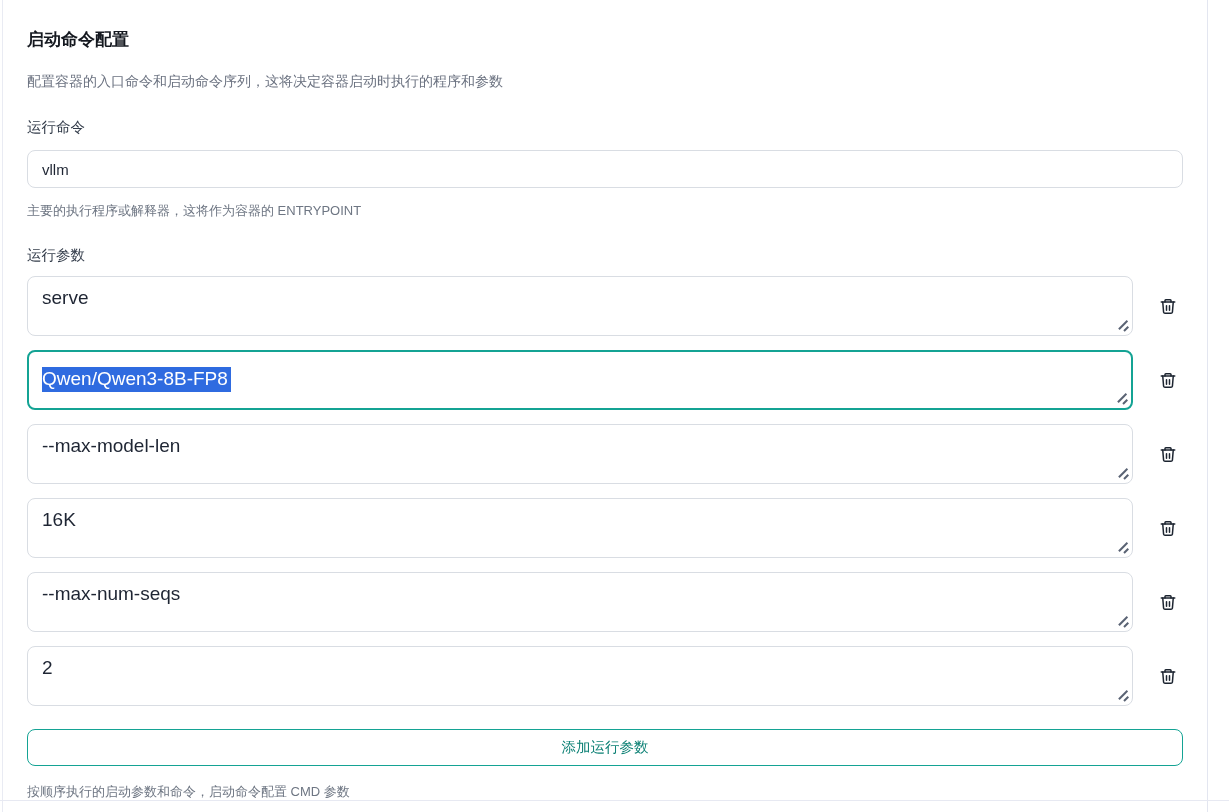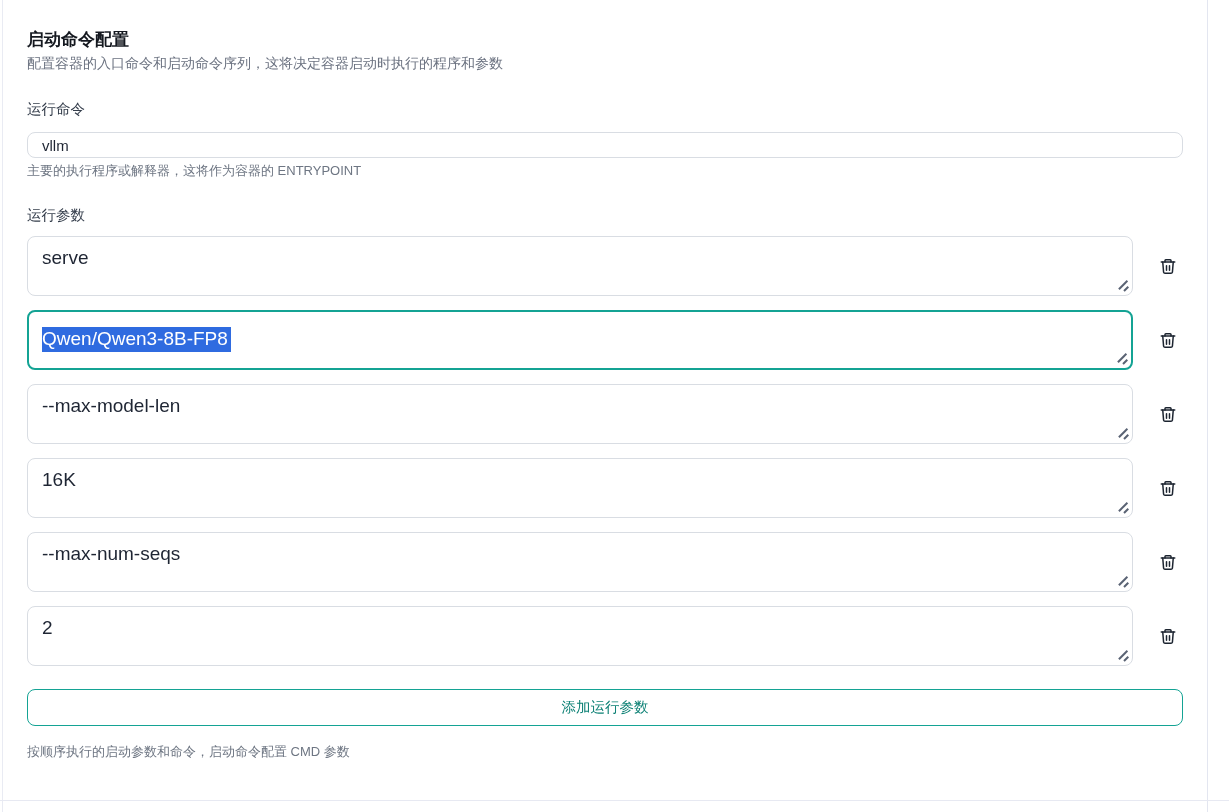--- a/index.html
+++ b/index.html
@@ -6,32 +6,32 @@
   html,body { width:1229px; height:812px; background:#ffffff;
     font-family:"Liberation Sans", sans-serif; overflow:hidden; position:relative; }
 
   .edge-left  { position:absolute; left:2px;  top:0; bottom:0; width:1px; background:#e9ebf3; }
   .edge-right { position:absolute; left:1207px; top:0; bottom:0; width:1px; background:#e3e6f0; }
   .section-divider { position:absolute; top:800px; left:0; width:1229px; height:1px; background:#e7e9f2; }
 
   .content { position:absolute; left:27px; top:16px; width:1156px; }
 
   .section-title { margin-top:13px; font-size:17px; line-height:21px; font-weight:700; color:#14181f; }
-  .section-desc  { margin-top:4px; font-size:14px; line-height:18px; color:#6b7280; }
+  .section-desc  { margin-top:22px; font-size:14px; line-height:18px; color:#6b7280; }
 
   .field-label { font-size:14.5px; line-height:18px; color:#333c4a; }
   .label-cmd  { margin-top:28px; }
   .label-args { margin-top:27px; }
 
-  .cmd-input { margin-top:14px; display:block; width:100%; height:26px;
+  .cmd-input { margin-top:14px; display:block; width:100%; height:38px;
     border:1px solid #d9dde3; border-radius:8px; padding:0 14px;
     font-family:inherit; font-size:15px; color:#1e2533; background:#fff; outline:none; }
 
   .helper { font-size:13px; line-height:17px; color:#6e7683; }
-  .helper-cmd  { margin-top:4px; }
+  .helper-cmd  { margin-top:14px; }
   .helper-args { margin-top:17px; }
 
   .arg-row { display:flex; align-items:center; }
   .arg-row.first { margin-top:12px; }
   .arg-row + .arg-row { margin-top:14px; }
 
   .ta { position:relative; width:1109px; height:60px; background:#fff;
     border:1px solid #d9dde3; border-radius:8px; padding:10px 14px;
     font-size:19px; line-height:21px; color:#1e2533; cursor:text; overflow:hidden; }
   .ta.focused { border:2px solid #14a394; padding:16px 13px; }

